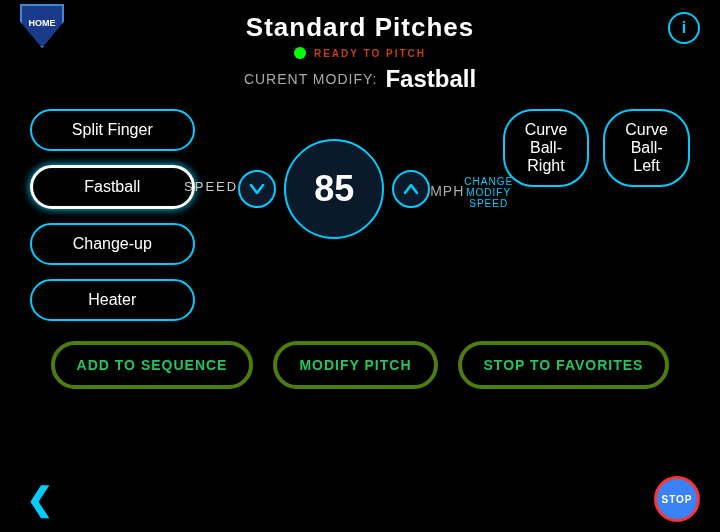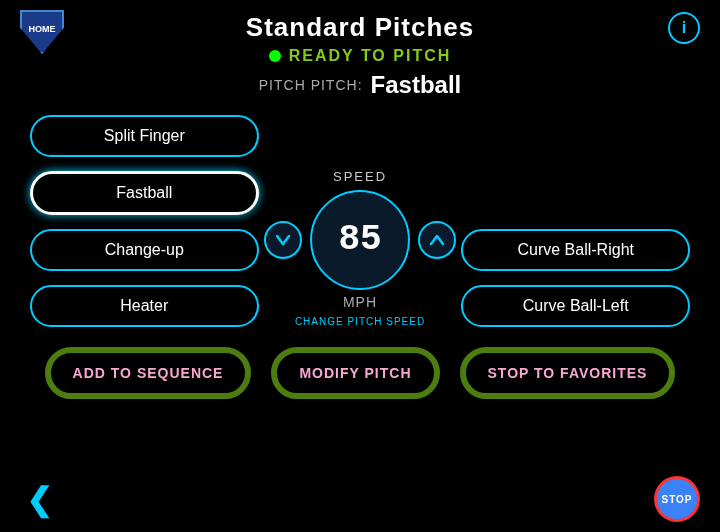--- a/index.html
+++ b/index.html
@@ -26,21 +26,21 @@
     .header-title {
       font-size: 26px;
       font-weight: bold;
       color: #fff;
       letter-spacing: 1px;
     }
 
     .home-badge {
       position: absolute;
       left: 20px;
-      top: 10px;
+      top: 4px;
       background: #1a3a8a;
       border: 2px solid #4488cc;
       clip-path: polygon(50% 100%, 0 40%, 0 0, 100% 0, 100% 40%);
       width: 44px;
       height: 44px;
       display: flex;
       align-items: center;
       justify-content: center;
       cursor: pointer;
     }
@@ -80,23 +80,23 @@
     }
 
     .status-dot {
       width: 12px;
       height: 12px;
       border-radius: 50%;
       background: #00ff00;
     }
 
     .status-text {
-      font-size: 16px;
-      font-weight: bold;
-      color: #84cc16;
+      font-size: 10px;
+      font-weight: bold;
+      color: #c2410c;
       letter-spacing: 2px;
     }
 
     
     .current-pitch-row {
       display: flex;
       align-items: center;
       justify-content: center;
       gap: 8px;
       margin-bottom: 16px;
@@ -110,38 +110,37 @@
 
     .current-pitch-value {
       font-size: 24px;
       font-weight: bold;
       color: #fff;
     }
 
     
     .main-content {
       display: flex;
-      align-items: flex-end;
+      align-items: flex-start;
       justify-content: space-between;
       padding: 0 30px;
       gap: 10px;
     }
 
     
     .left-column {
       display: flex;
       flex-direction: column;
       gap: 14px;
       width: 240px;
     }
 
     
     .right-column {
       display: flex;
-      flex-direction: column;
       gap: 14px;
       width: 240px;
     }
 
     
     .pitch-btn {
       background: transparent;
       border: 2px solid #00ccff;
       border-radius: 30px;
       color: #fff;
@@ -155,21 +154,21 @@
 
     .pitch-btn.active {
       border: 3px solid #fff;
       border-color: #ffffff;
       box-shadow: 0 0 8px #00ccff, inset 0 0 4px rgba(0,204,255,0.1);
     }
 
     
     .speed-control {
       display: flex;
-      flex-direction: column;
+      flex-direction: row;
       align-items: center;
       justify-content: center;
       padding-top: 30px;
       min-width: 130px;
     }
 
     .speed-label {
       font-size: 13px;
       letter-spacing: 2px;
       color: #ccc;
@@ -180,21 +179,20 @@
       width: 100px;
       height: 100px;
       border-radius: 50%;
       border: 2px solid #00ccff;
       display: flex;
       flex-direction: column;
       align-items: center;
       justify-content: center;
       position: relative;
       background: #0a1a2a;
-      font-family: Liberation Mono, monospace;
     }
 
     .speed-value {
       font-size: 36px;
       font-weight: bold;
       color: #fff;
       line-height: 1;
     }
 
     .speed-unit {
@@ -230,23 +228,23 @@
       display: flex;
       align-items: center;
       justify-content: center;
       gap: 20px;
       margin-top: 20px;
       padding: 0 30px;
     }
 
     .action-btn {
       background: transparent;
-      border: 6px solid #4d7c0f;
+      border: 4px solid #4d7c0f;
       border-radius: 30px;
-      color: #f9a8d4;
+      color: #22c55e;
       font-size: 14px;
       font-weight: bold;
       padding: 12px 22px;
       cursor: pointer;
       letter-spacing: 1px;
       white-space: nowrap;
     }
 
     
     .footer-nav {
@@ -313,21 +311,21 @@
     <span>i</span>
   </button>
 </div>
 
 <div class="status-row">
   <div class="status-dot"></div>
   <span class="status-text">READY TO PITCH</span>
 </div>
 
 <div class="current-pitch-row">
-  <span class="current-pitch-label">PITCH PITCH:</span>
+  <span class="current-pitch-label">CURENT MODIFY:</span>
   <span class="current-pitch-value">Fastball</span>
 </div>
 
 <div class="main-content">
 
   <div class="left-column">
     <button class="pitch-btn">Split Finger</button>
     <button class="pitch-btn active">Fastball</button>
     <button class="pitch-btn">Change-up</button>
     <button class="pitch-btn">Heater</button>
@@ -344,21 +342,21 @@
       <div class="speed-circle">
         <span class="speed-value">85</span>
       </div>
       <button class="arrow-btn">
         <svg width="18" height="18" viewBox="0 0 18 18">
           <polyline points="3,13 9,5 15,13" fill="none" stroke="#00ccff" stroke-width="2.5" stroke-linecap="round" stroke-linejoin="round"></polyline>
         </svg>
       </button>
     </div>
     <span class="speed-unit" style="margin-top:4px;">MPH</span>
-    <span class="change-pitch-speed">CHANGE PITCH SPEED</span>
+    <span class="change-pitch-speed">CHANGE MODIFY SPEED</span>
   </div>
 
   <div class="right-column">
     <button class="pitch-btn">Curve Ball-Right</button>
     <button class="pitch-btn">Curve Ball-Left</button>
   </div>
 
 </div>
 
 <div class="bottom-bar">

